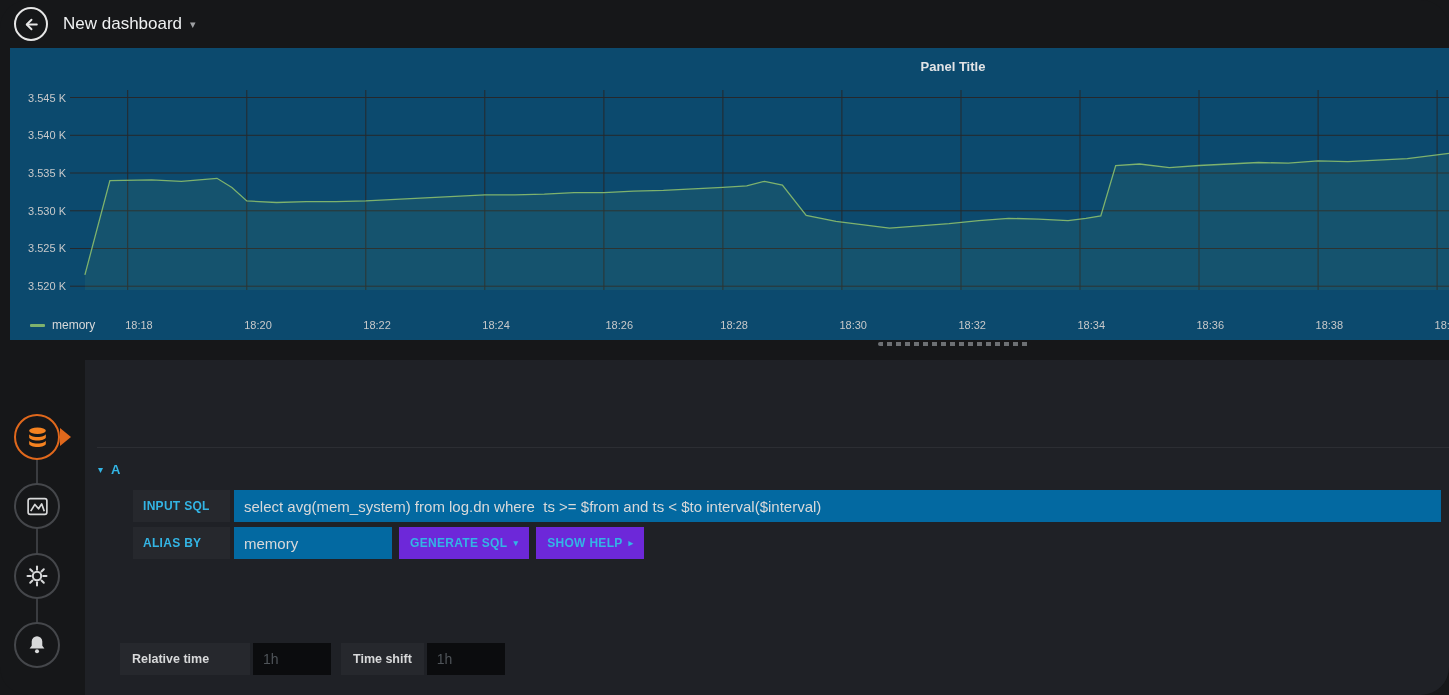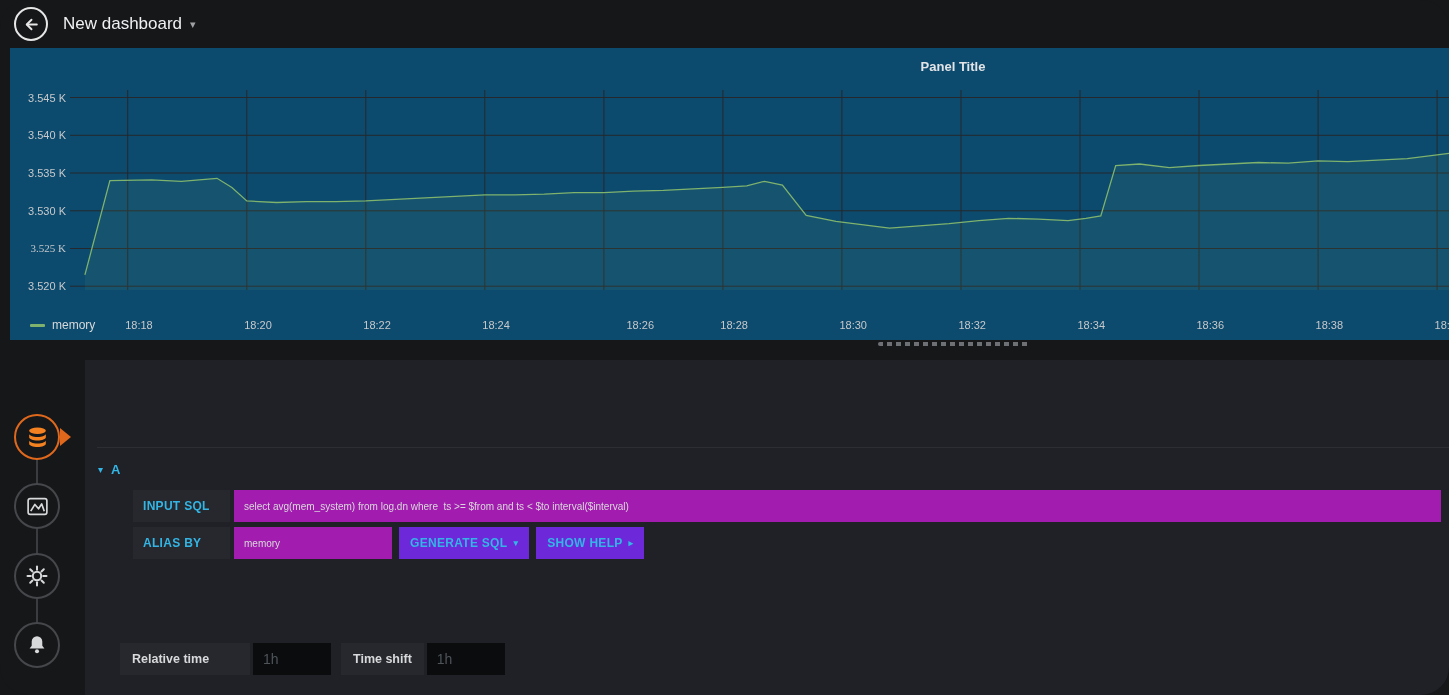--- a/index.html
+++ b/index.html
@@ -50,21 +50,21 @@
 
   .ref-row { position:absolute; left:13px; top:98px; height:22px; display:flex; align-items:center; gap:8px; cursor:pointer; }
   .ref-caret { color:#33b5e5; font-size:10px; }
   .ref-id { color:#33b5e5; font-weight:bold; font-size:13px; }
 
   .form-row { position:absolute; left:48px; right:8px; height:32px; display:flex; align-items:stretch; }
   .row-input-sql { top:130px; }
   .row-alias { top:167px; }
   .f-label { background:#26282d; color:#33b5e5; font-size:12px; font-weight:bold; letter-spacing:0.3px;
     display:flex; align-items:center; padding:0 10px; width:97px; flex:none; }
-  .f-input { background:#a21caf; border:none; outline:none; color:#d8d9da; font-size:10px; padding:0 10px; font-family:inherit; }
+  .f-input { background:#0369a1; border:none; outline:none; color:#d8d9da; font-size:15px; padding:0 10px; font-family:inherit; }
   .f-input.grow { flex:1; margin-left:4px; }
   .f-input.alias { width:158px; margin-left:4px; }
   .btn-blue { background:#6d28d9; color:#33b5e5; font-size:12px; font-weight:bold; letter-spacing:0.3px;
     display:flex; align-items:center; padding:0 11px; margin-left:7px; cursor:pointer; }
   .mini-caret { margin-left:6px; font-size:9px; }
 
   .sql-preview { position:absolute; left:48px; right:8px; top:208px; padding:9px 11px;
     background:#1b1d21; font-family:"DejaVu Sans Mono", monospace; font-size:12.5px; color:#d8d9da; white-space:pre; overflow:hidden; }
 
   .opts-row { position:absolute; left:35px; top:283px; height:32px; display:flex; align-items:stretch; }
@@ -115,27 +115,27 @@
         <polyline fill="none" stroke="#7eb26d" stroke-width="1.3" points="14.9,184.9 39.9,90.6 81.5,89.8 111.3,91.3 129.2,89.8 147.0,88.3 161.9,97.4 176.8,110.9 206.5,112.5 236.3,111.7 266.0,111.7 295.8,110.9 325.6,109.4 355.3,107.9 385.1,106.4 414.8,104.9 444.6,104.9 474.3,104.2 504.1,102.6 533.9,102.6 563.6,101.1 593.4,100.4 623.1,98.9 652.9,97.4 676.7,95.8 694.6,91.3 712.4,95.1 736.2,125.3 766.0,131.3 795.7,135.1 819.5,138.1 849.3,135.8 879.1,133.6 908.8,130.6 938.6,128.3 968.3,129.1 998.1,130.6 1015.9,128.3 1030.8,126.0 1045.7,75.5 1069.5,74.0 1099.3,77.7 1129.0,75.5 1158.8,74.0 1188.5,72.5 1218.3,73.2 1248.1,70.9 1277.8,71.7 1307.6,70.2 1337.3,68.7 1379.0,63.4"></polyline>
       </svg>
     <div class="legend">
       <span class="legend-swatch" style="background: rgb(126, 178, 109);"></span>
       <span>memory</span>
     </div>
   <div class="ytick" style="top: 43.5472px;">3.545 K</div>
       <div class="ytick" style="top: 81.283px;">3.540 K</div>
       <div class="ytick" style="top: 119.019px;">3.535 K</div>
       <div class="ytick" style="top: 156.755px;">3.530 K</div>
-      <div class="ytick" style="top: 194.491px; font-family: Liberation Serif, serif;">3.525 K</div>
+      <div class="ytick" style="top: 194.491px;">3.525 K</div>
       <div class="ytick" style="top: 232.226px;">3.520 K</div>
       <div class="xtick" style="left: 92.7311px;">18:18</div>
       <div class="xtick" style="left: 211.764px;">18:20</div>
       <div class="xtick" style="left: 330.798px;">18:22</div>
       <div class="xtick" style="left: 449.831px;">18:24</div>
-      <div class="xtick" style="left: 594px;">18:26</div>
+      <div class="xtick" style="left: 573px;">18:26</div>
       <div class="xtick" style="left: 687.897px;">18:28</div>
       <div class="xtick" style="left: 806.931px;">18:30</div>
       <div class="xtick" style="left: 925.964px;">18:32</div>
       <div class="xtick" style="left: 1045px;">18:34</div>
       <div class="xtick" style="left: 1164.03px;">18:36</div>
       <div class="xtick" style="left: 1283.06px;">18:38</div>
       <div class="xtick" style="left: 1402.1px;">18:40</div>
     </section>
 
   <div class="hscroll"></div>

